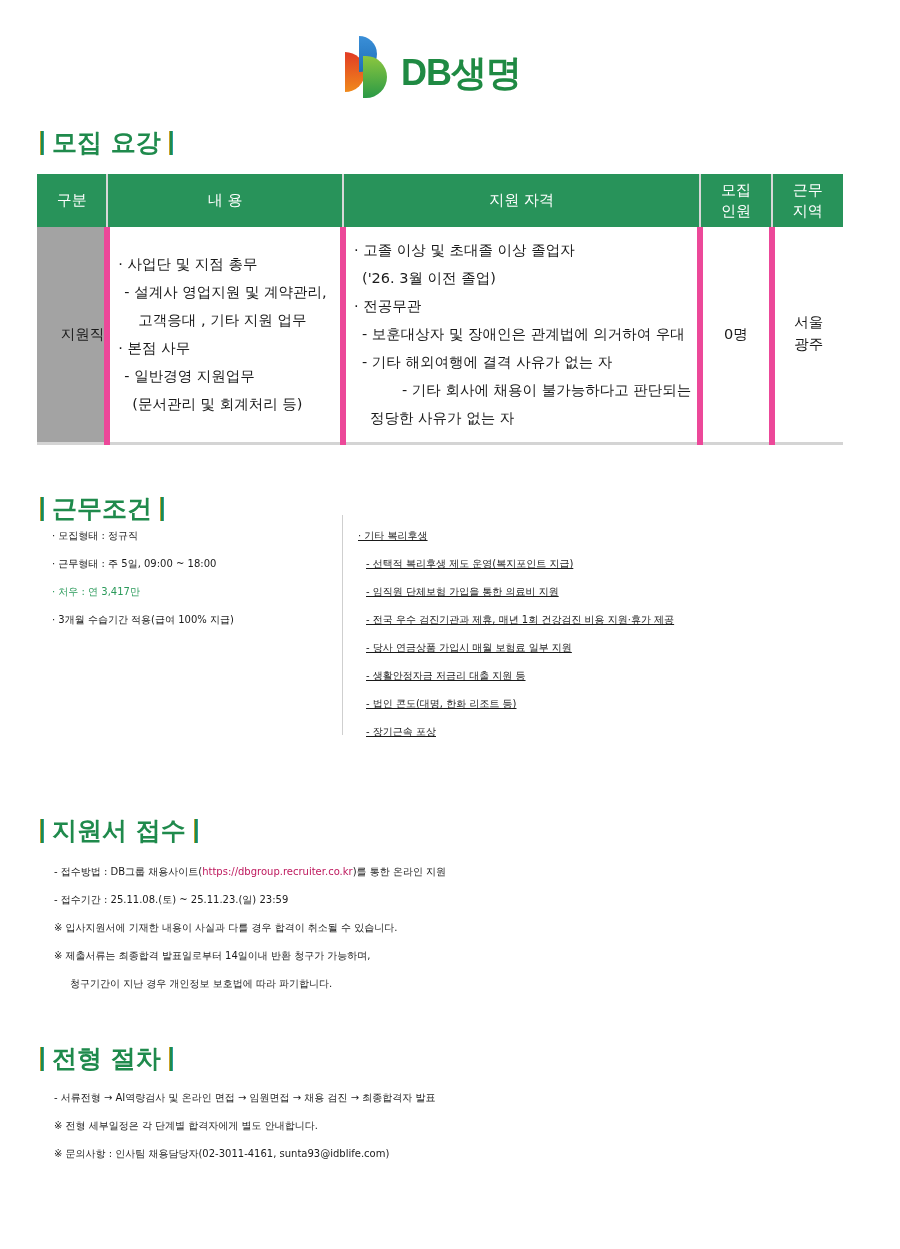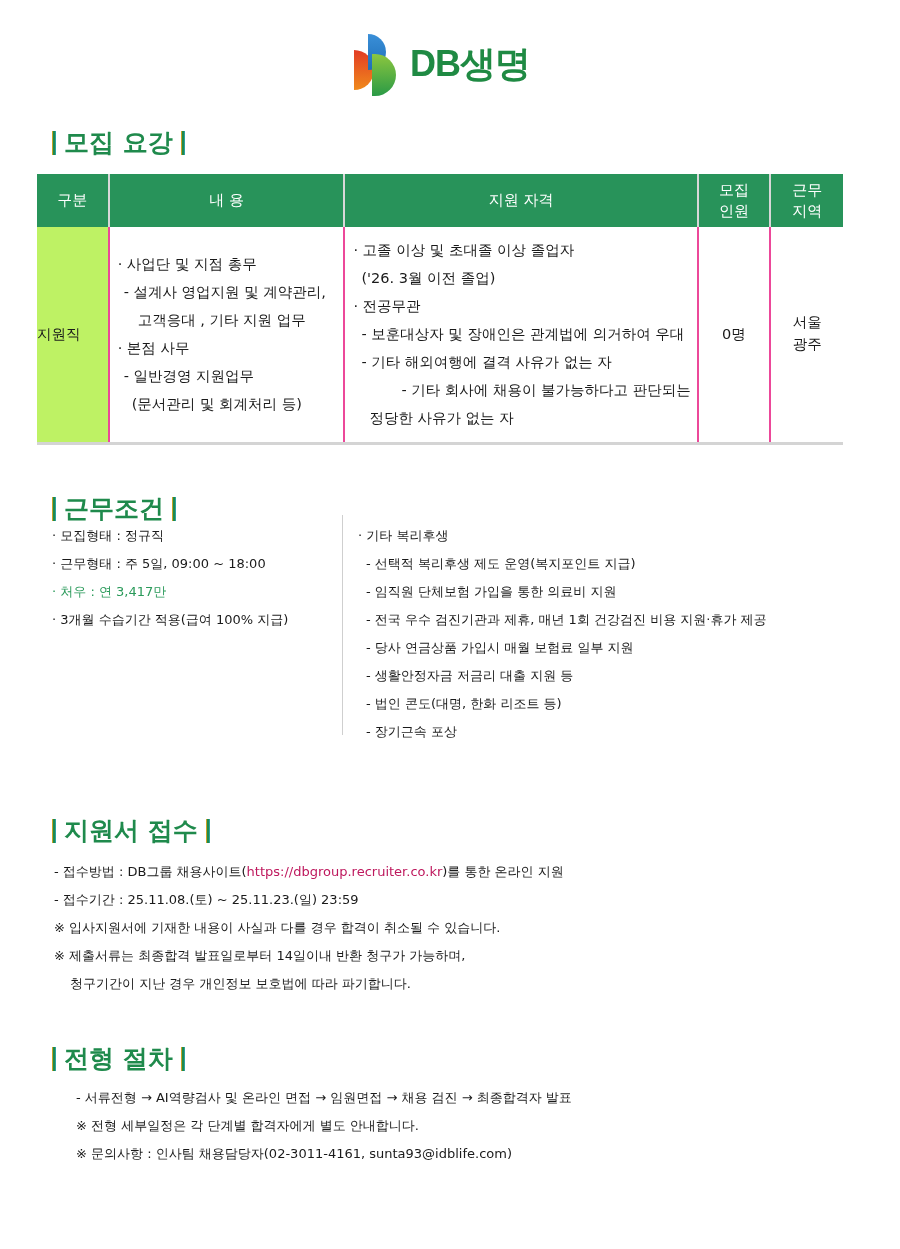--- a/index.html
+++ b/index.html
@@ -4,60 +4,60 @@
   <style>
     * { box-sizing: border-box; margin: 0; padding: 0; }
     html, body { width: 900px; height: 1249px; background: #ffffff; }
     body {
       font-family: "DejaVu Sans", "Liberation Sans", sans-serif;
       color: #1a1a1a;
       position: relative;
       overflow: hidden;
     }
     .logo {
-      position: absolute; left: 352px; top: 30px; height: 68px; width: 200px;
-      display: flex; align-items: center;
+      position: absolute; left: 343px; top: 30px; height: 68px; width: 200px;
+      display: flex; align-items: flex-end;
     }
     .logo-mark { position: relative; width: 52px; height: 64px; }
     .logo-mark .p1 { position: absolute; left: 2px; top: 18px; width: 20px; height: 40px;
       background: linear-gradient(180deg, #e23b24, #f08a1c); border-radius: 0 20px 20px 0; }
     .logo-mark .p2 { position: absolute; left: 16px; top: 2px; width: 18px; height: 36px;
       background: linear-gradient(180deg, #3a8fd8, #1e6fb8); border-radius: 0 18px 18px 0; }
     .logo-mark .p3 { position: absolute; left: 20px; top: 22px; width: 24px; height: 42px;
       background: linear-gradient(180deg, #8cc63f, #2a9a46); border-radius: 0 24px 24px 0; }
     .logo-text { font-family: "Liberation Sans", sans-serif; font-weight: bold; font-size: 36px;
       color: #1f8a43; margin-left: 6px; letter-spacing: -1px; }
 
     .section-title {
       position: absolute; left: 40px;
       font-size: 25px; font-weight: bold; color: #1f8a4c;
-      display: flex; align-items: center; gap: 8px; margin-left: 12px;
+      display: flex; align-items: center; gap: 8px;
     }
     .bar { display: inline-block; width: 4px; height: 24px; background: linear-gradient(90deg, #c9a227 0, #c9a227 1px, #1f8a4c 1px, #1f8a4c 3px, #2aa0a0 3px); }
 
     table.recruit {
       position: absolute; left: 37px; top: 174px; width: 806px;
       border-collapse: collapse; font-size: 14px;
     }
     table.recruit th {
       background: #28935a; color: #ffffff; font-weight: normal; font-size: 15px;
       height: 53px; border-right: 2px solid #d8d8d8; text-align: center; line-height: 21px;
     }
     table.recruit th:last-child { border-right: none; }
     table.recruit td {
-      border-right: 2px solid #ec4899; border-bottom: 3px solid #d4d4d4;
+      border-right: 6px solid #ec4899; border-bottom: 3px solid #d4d4d4;
       vertical-align: middle; height: 216px; font-size: 14.5px;
     }
     table.recruit td:last-child { border-right: none; font-family: Liberation Mono, monospace; }
-    td.cat { background: #bef264; text-align: left; }
+    td.cat { background: #a3a3a3; text-align: right; }
     td.center { text-align: center; }
     .cell-lines { padding: 0 6px; line-height: 28px; }
     .cell-lines div { white-space: nowrap; }
 
-    .list { position: absolute; font-size: 13px; line-height: 28px; }
+    .list { position: absolute; font-size: 10px; line-height: 28px; }
     .list div { white-space: nowrap; }
     .green { color: #2a9a5a; }
     .red { color: #be185d; }
     .vdivider { position: absolute; left: 342px; top: 515px; width: 1px; height: 220px; background: #cfcfcf; }
   </style>
 </head>
 <body>
 
 <div class="logo">
   <div class="logo-mark">
@@ -138,21 +138,21 @@
 
 <div class="list" style="left:52px; top:522px;">
   <div>· 모집형태 : 정규직</div>
   <div>· 근무형태 : 주 5일, 09:00 ~ 18:00</div>
   <div class="green">· 처우 : 연 3,417만</div>
   <div>· 3개월 수습기간 적용(급여 100% 지급)</div>
 </div>
 
 <div class="vdivider"></div>
 
-<div class="list" style="left:358px; top:522px;">
+<div class="list" style="left:358px; top:522px;text-decoration:underline;">
   <div>· 기타 복리후생</div>
   <div style="padding-left:8px;">  - 선택적 복리후생 제도 운영(복지포인트 지급)</div>
   <div style="padding-left:8px;">  - 임직원 단체보험 가입을 통한 의료비 지원</div>
   <div style="padding-left:8px;">  - 전국 우수 검진기관과 제휴, 매년 1회 건강검진 비용 지원·휴가 제공</div>
   <div style="padding-left:8px;">  - 당사 연금상품 가입시 매월 보험료 일부 지원</div>
   <div style="padding-left:8px;">  - 생활안정자금 저금리 대출 지원 등</div>
   <div style="padding-left:8px;">  - 법인 콘도(대명, 한화 리조트 등)</div>
   <div style="padding-left:8px;">  - 장기근속 포상</div>
 </div>
 
@@ -171,17 +171,17 @@
   <div>※ 제출서류는 최종합격 발표일로부터 14일이내 반환 청구가 가능하며,</div>
   <div style="padding-left:16px;">    청구기간이 지난 경우 개인정보 보호법에 따라 파기합니다.</div>
 </div>
 
 <div class="section-title" style="top:1042px;">
   <span class="bar"></span>
   <span>전형 절차</span>
   <span class="bar"></span>
 </div>
 
-<div class="list" style="left:54px; top:1084px;margin-left:22px;">
+<div class="list" style="left:54px; top:1084px;">
   <div>- 서류전형 → AI역량검사 및 온라인 면접 → 임원면접 →  채용 검진 →  최종합격자 발표</div>
   <div>※ 전형 세부일정은 각 단계별 합격자에게 별도 안내합니다.</div>
   <div>※ 문의사항 : 인사팀 채용담당자(02-3011-4161, sunta93@idblife.com)</div>
 </div>
 
 </body></html>

